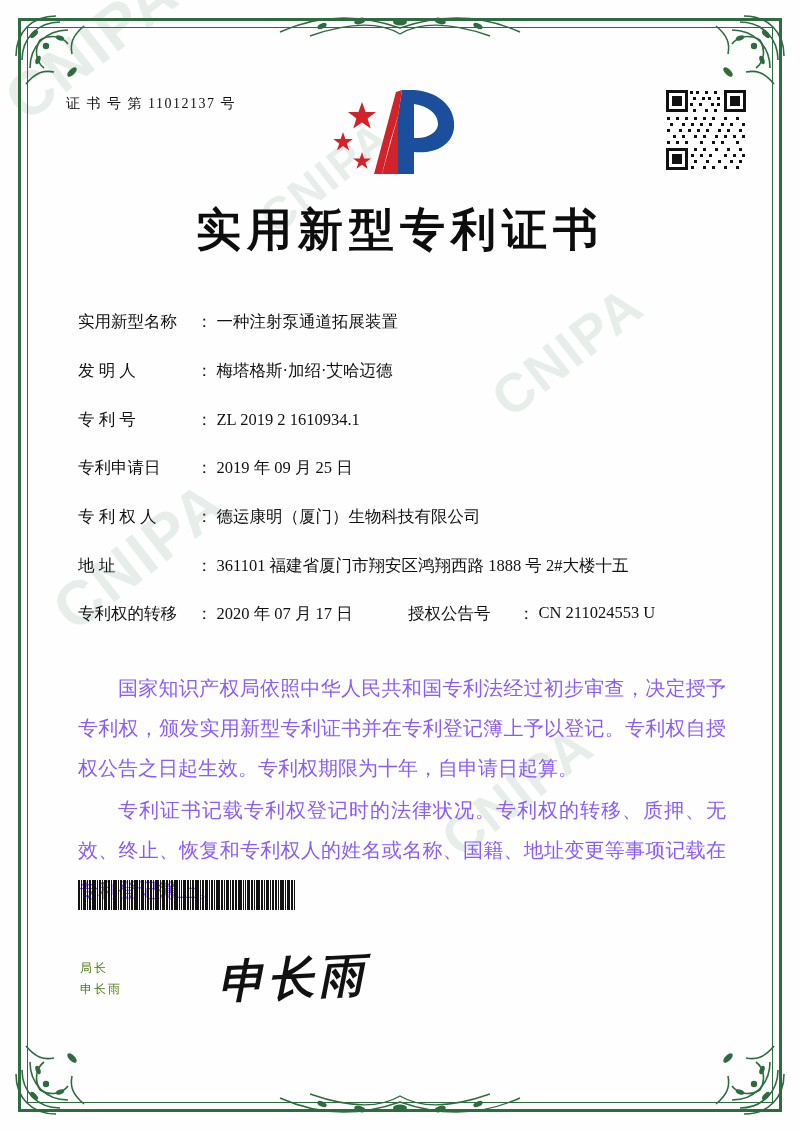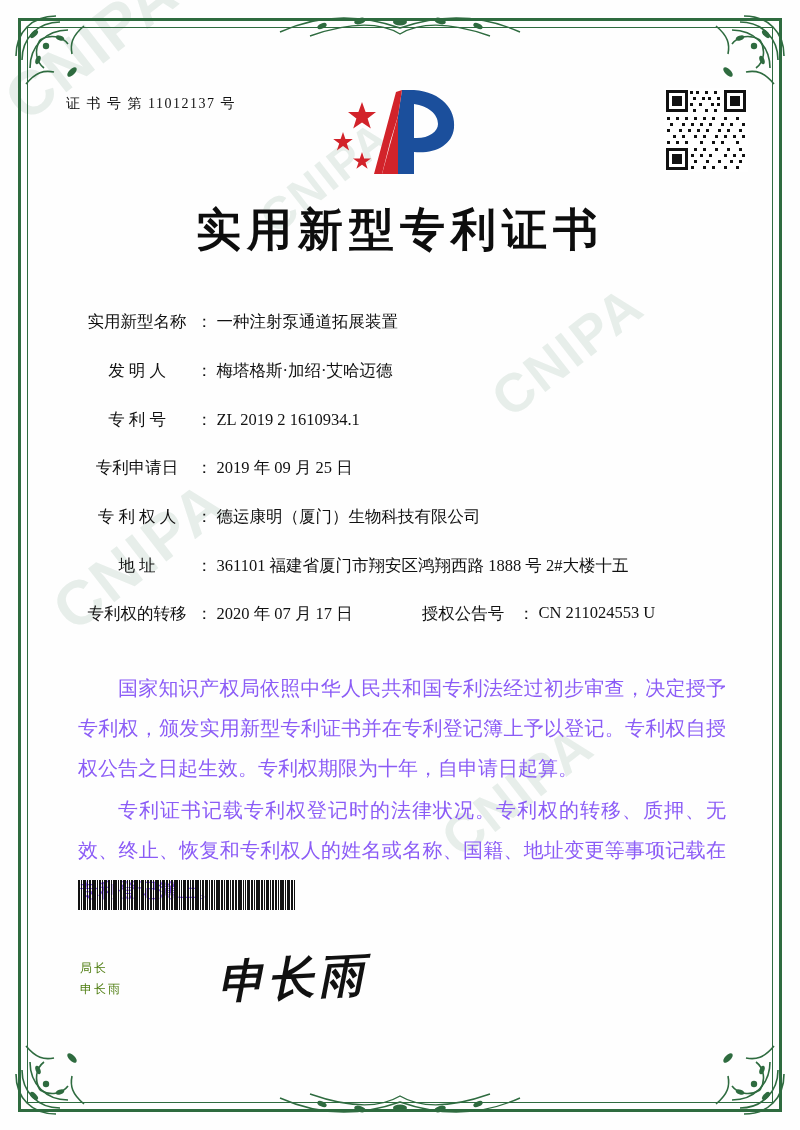--- a/index.html
+++ b/index.html
@@ -113,21 +113,21 @@
   .frow {
     display: flex;
     align-items: baseline;
     margin-bottom: 24px;
     line-height: 1.5;
   }
   .flabel {
     width: 118px;
     flex: 0 0 118px;
     display: flex;
-    justify-content: center;
+    justify-content: flex-start;
     white-space: nowrap;
   }
   .flabel span { display: inline-block; }
   .fcolon { margin: 0 4px 0 0; }
   .fvalue { flex: 1; }
   .fvalue .sub { display: block; padding-left: 0; }
 
   .frow-dual { margin-bottom: 24px; }
   .dual-wrap { display: flex; }
   .dual-left { display: flex; flex: 0 0 330px; }

